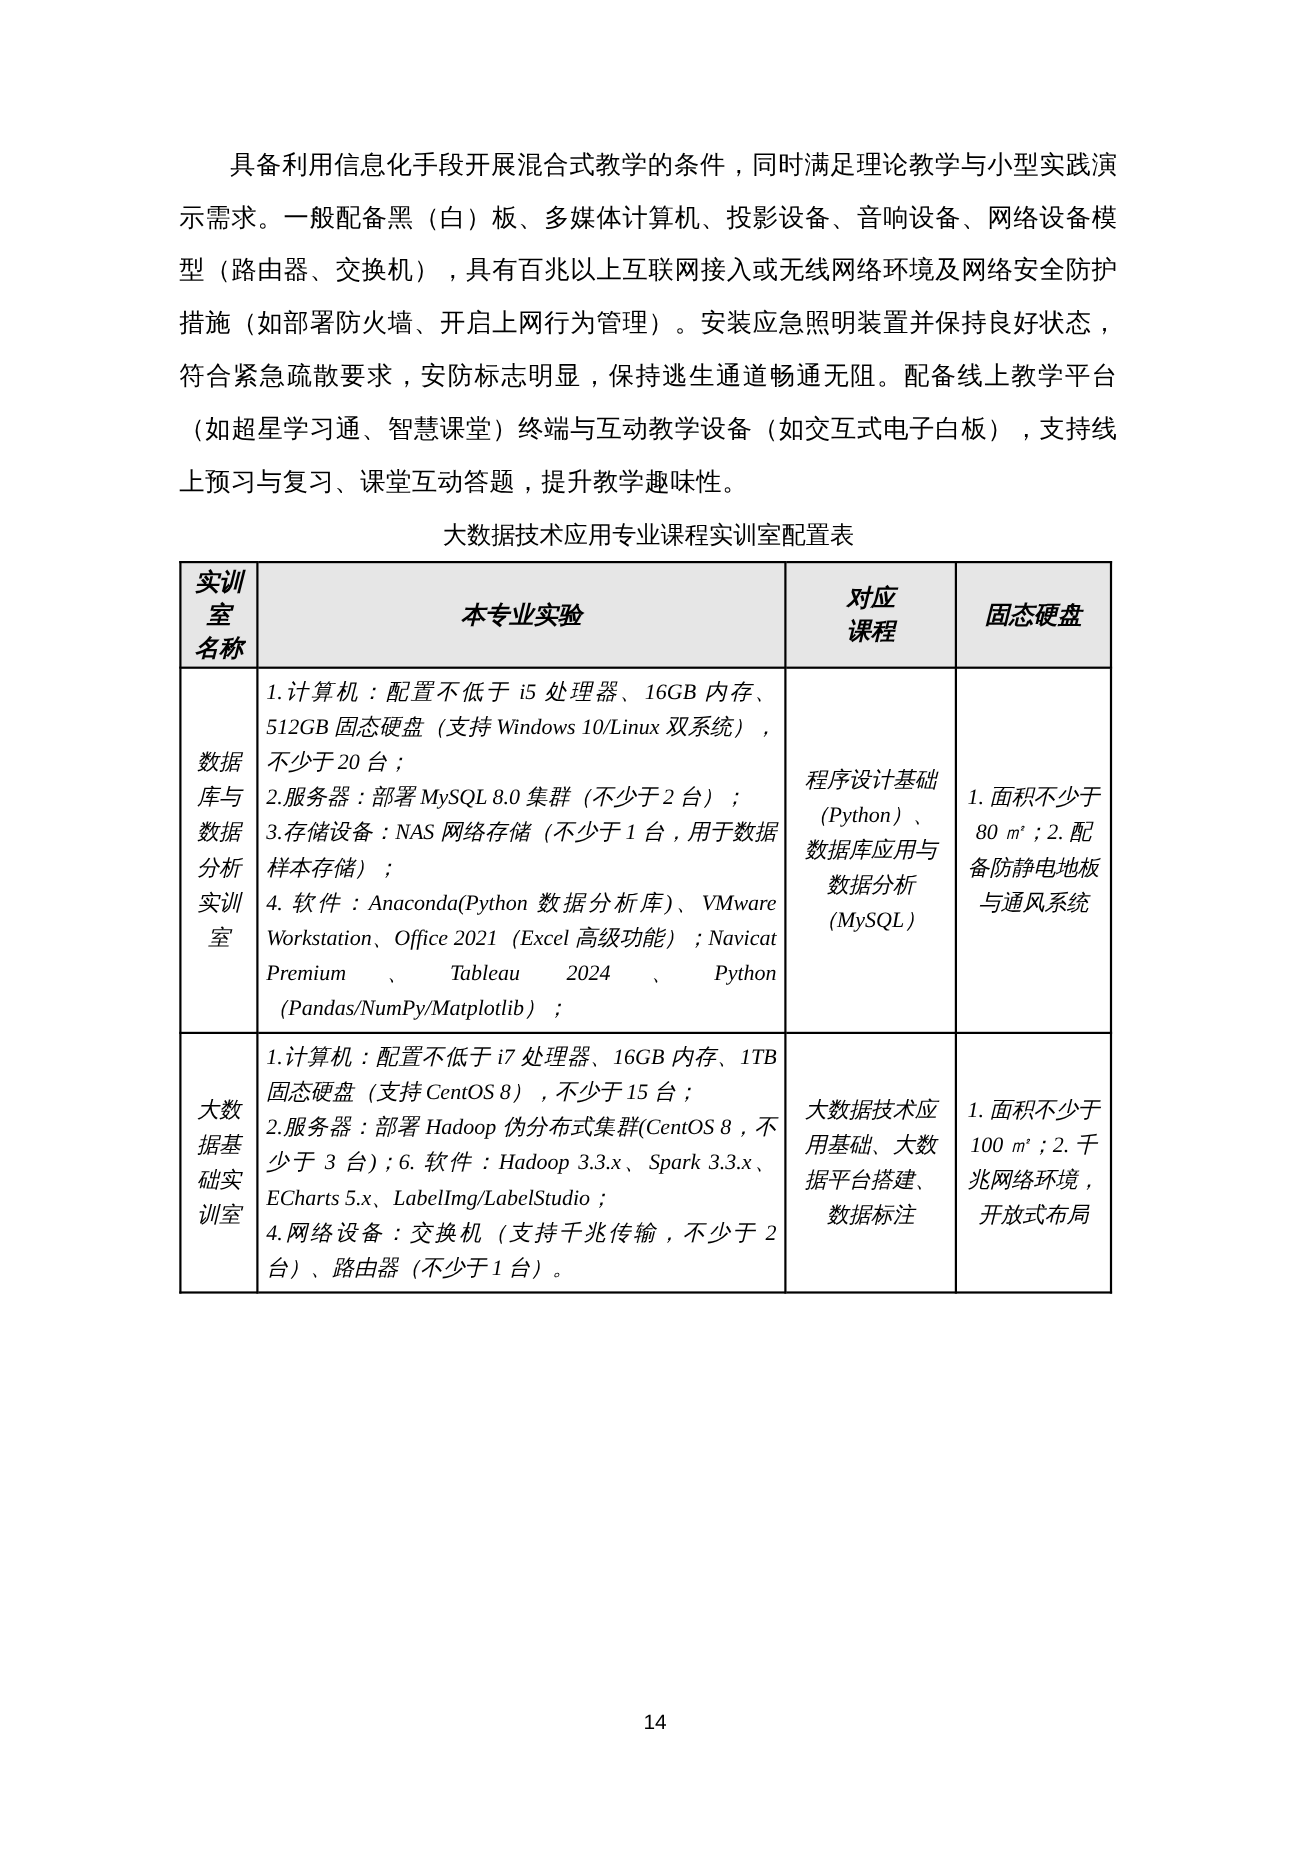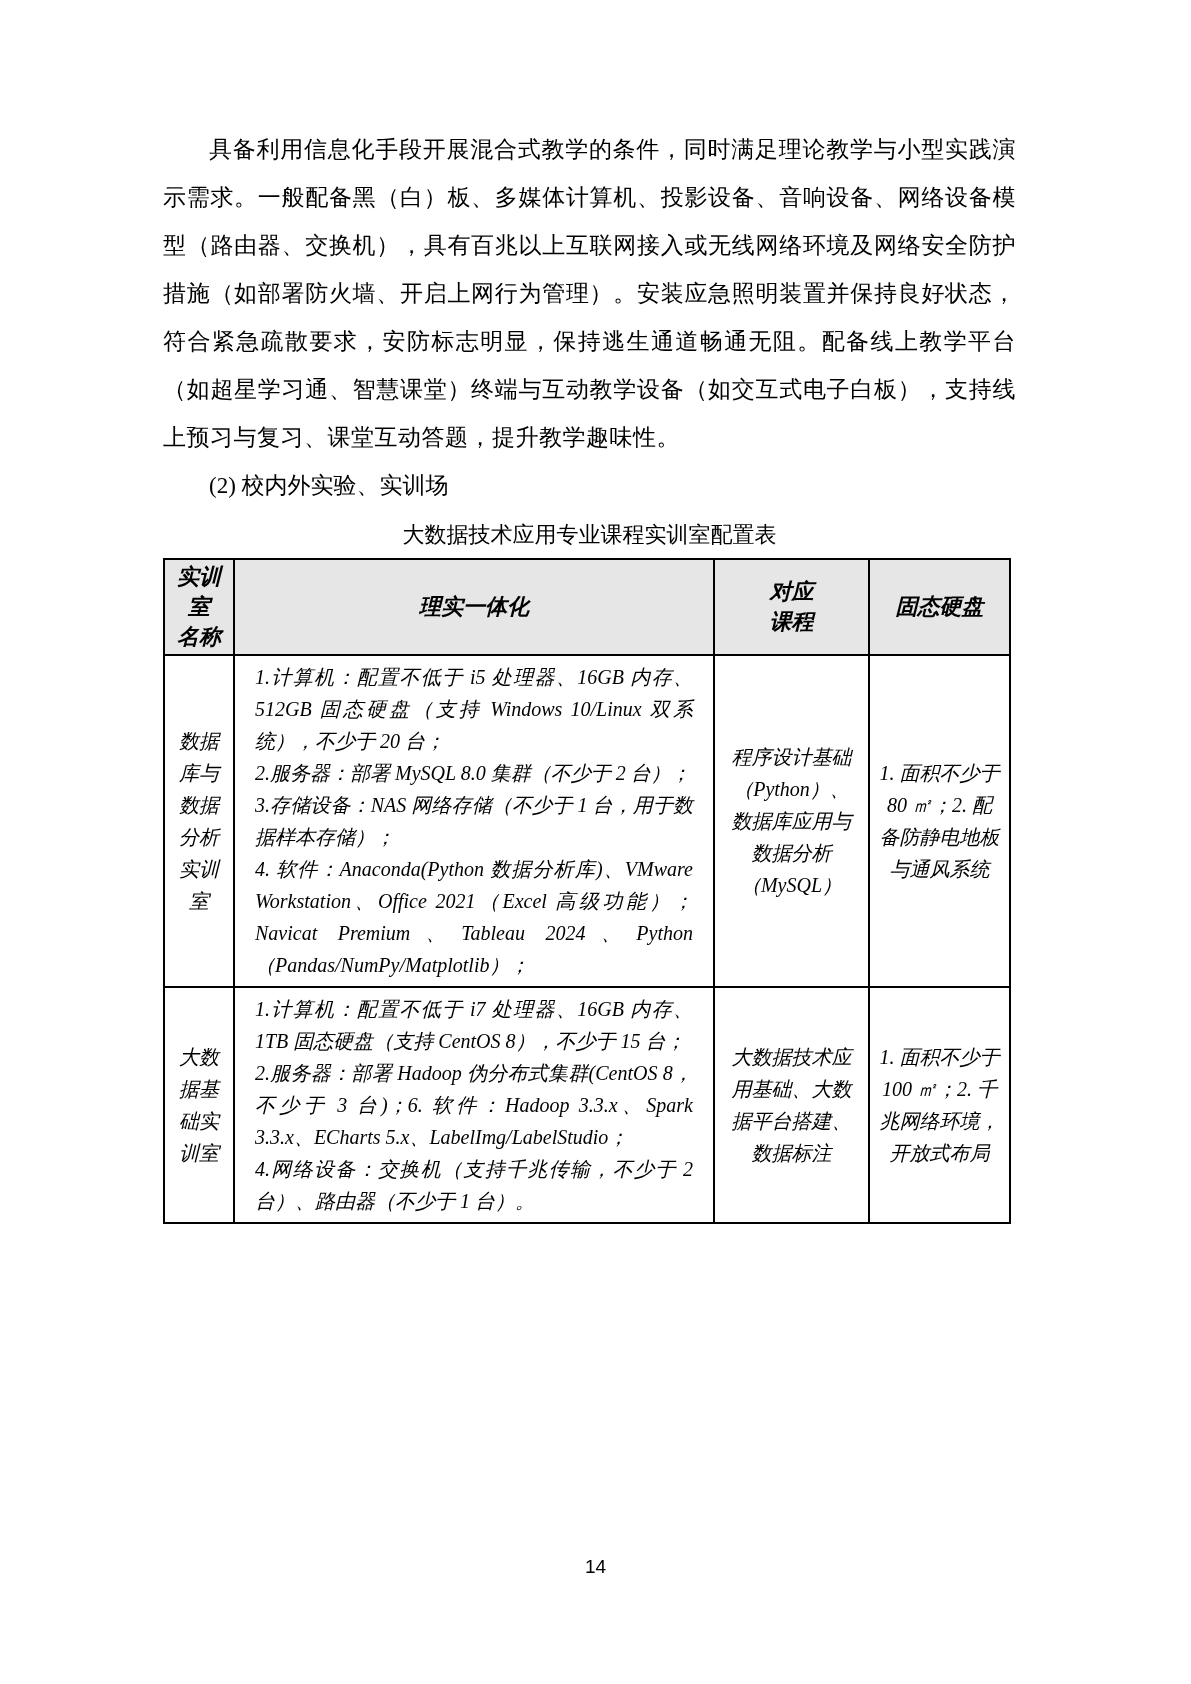--- a/index.html
+++ b/index.html
@@ -63,21 +63,21 @@
     height: 66px;
     line-height: 30px;
     white-space: pre-line;
     padding: 2px;
   }
   .config-table td {
     border: 2px solid #000000;
     font-size: 20px;
     line-height: 32px;
     vertical-align: middle;
-    padding: 5px 20px;
+    padding: 5px 7px;
   }
   td.c-name, td.c-course, td.c-site {
     text-align: center;
     padding: 5px 9px;
   }
   td.c-equip div {
     text-align: justify;
   }
   .page-number {
     position: absolute;
@@ -90,37 +90,36 @@
   }
 </style>
 </head>
 <body>
 
 <div class="page">
   <div class="content">
 
     <p class="para">具备利用信息化手段开展混合式教学的条件，同时满足理论教学与小型实践演示需求。一般配备黑（白）板、多媒体计算机、投影设备、音响设备、网络设备模型（路由器、交换机），具有百兆以上互联网接入或无线网络环境及网络安全防护措施（如部署防火墙、开启上网行为管理）。安装应急照明装置并保持良好状态，符合紧急疏散要求，安防标志明显，保持逃生通道畅通无阻。配备线上教学平台（如超星学习通、智慧课堂）终端与互动教学设备（如交互式电子白板），支持线上预习与复习、课堂互动答题，提升教学趣味性。</p>
 
-    <p class="heading">(2) 校内外实验、实训场</p>
 
 
     <div class="table-title">大数据技术应用专业课程实训室配置表</div>
 
     <table class="config-table">
       <colgroup>
         <col class="c1">
           <col class="c2">
           <col class="c3">
           <col class="c4">
       </colgroup>
       <thead>
         <tr>
           <th>实训室
 名称</th>
-          <th>理实一体化</th>
+          <th>本专业实验</th>
           <th>对应
 课程</th>
           <th>固态硬盘</th>
         </tr>
       </thead>
       <tbody>
         <tr>
           <td class="c-name">数据库与数据分析实训室</td>
           <td class="c-equip">
               <div>1.计算机：配置不低于 i5 处理器、16GB 内存、512GB 固态硬盘（支持 Windows 10/Linux 双系统），不少于 20 台；</div>

